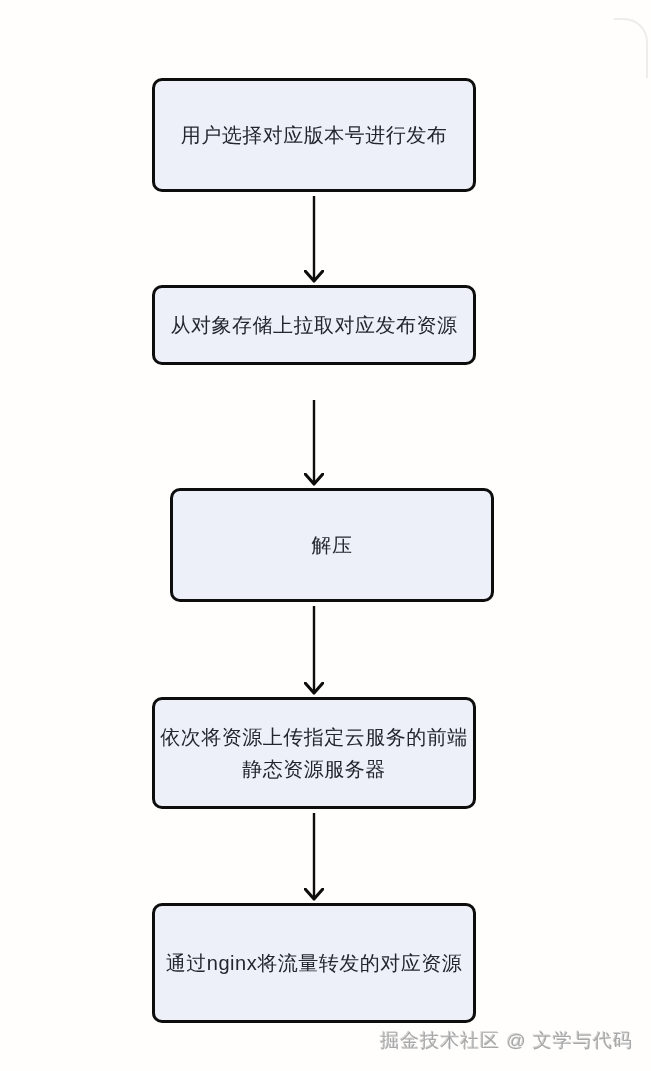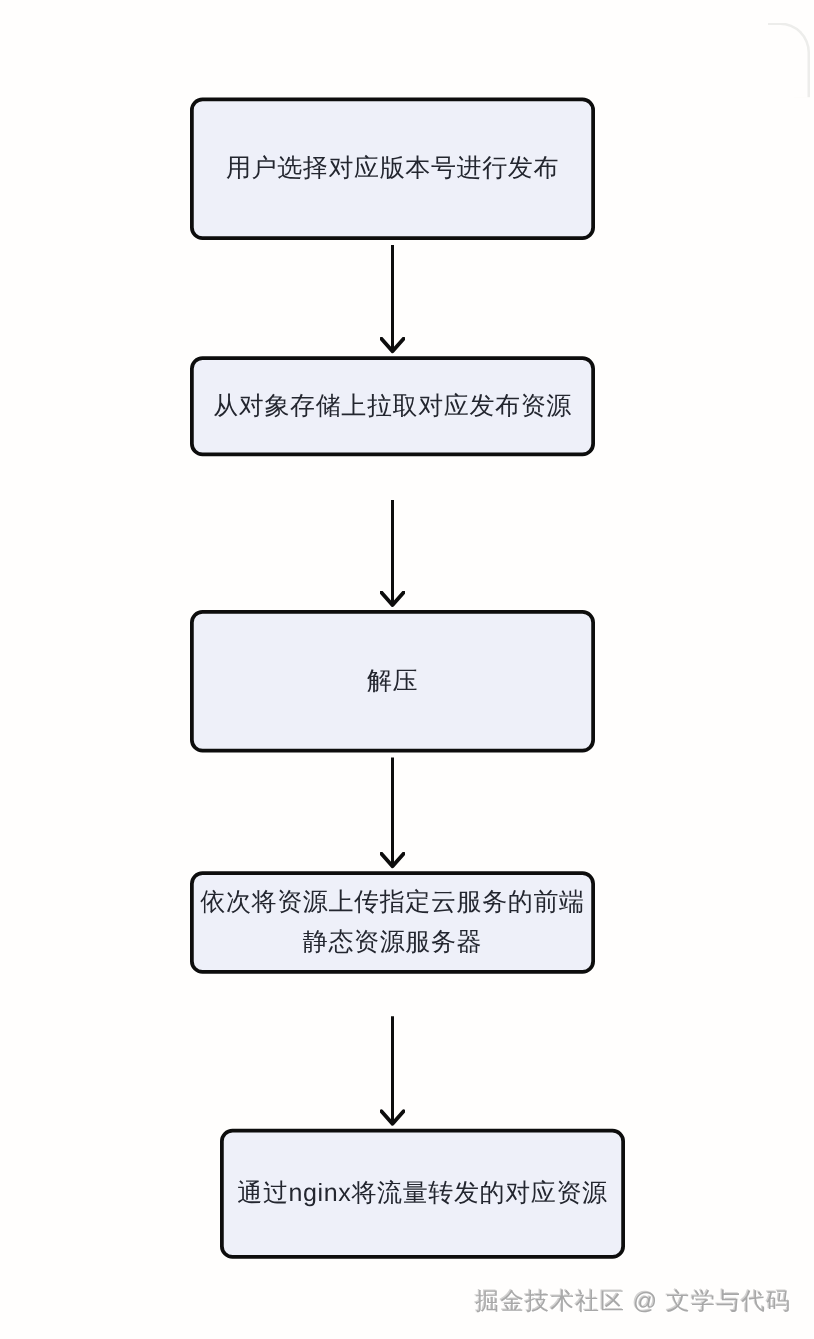--- a/index.html
+++ b/index.html
@@ -40,23 +40,23 @@
     justify-content:center;
     text-align:center;
     color:var(--text);
     font-size:20px;
     letter-spacing:0.5px;
     line-height:32px;
     padding:12px 4px;
   }
   .node-1{top:78px;height:114px;}
   .node-2{top:285px;height:80px;}
-  .node-3{top:488px;height:114px;}
-  .node-4{top:697px;height:82px;font-family:Liberation Serif, serif;}
-  .node-5{top:903px;height:104px;margin-left:24px;}
+  .node-3{top:488px;height:114px;margin-left:18px;}
+  .node-4{top:697px;height:112px;font-family:Liberation Serif, serif;}
+  .node-5{top:903px;height:120px;}
   .arrows{
     position:absolute;
     top:0;left:0;
     width:651px;height:1071px;
     pointer-events:none;
   }
   .arrows line{
     stroke:var(--arrow);
     stroke-width:2.4;
   }

